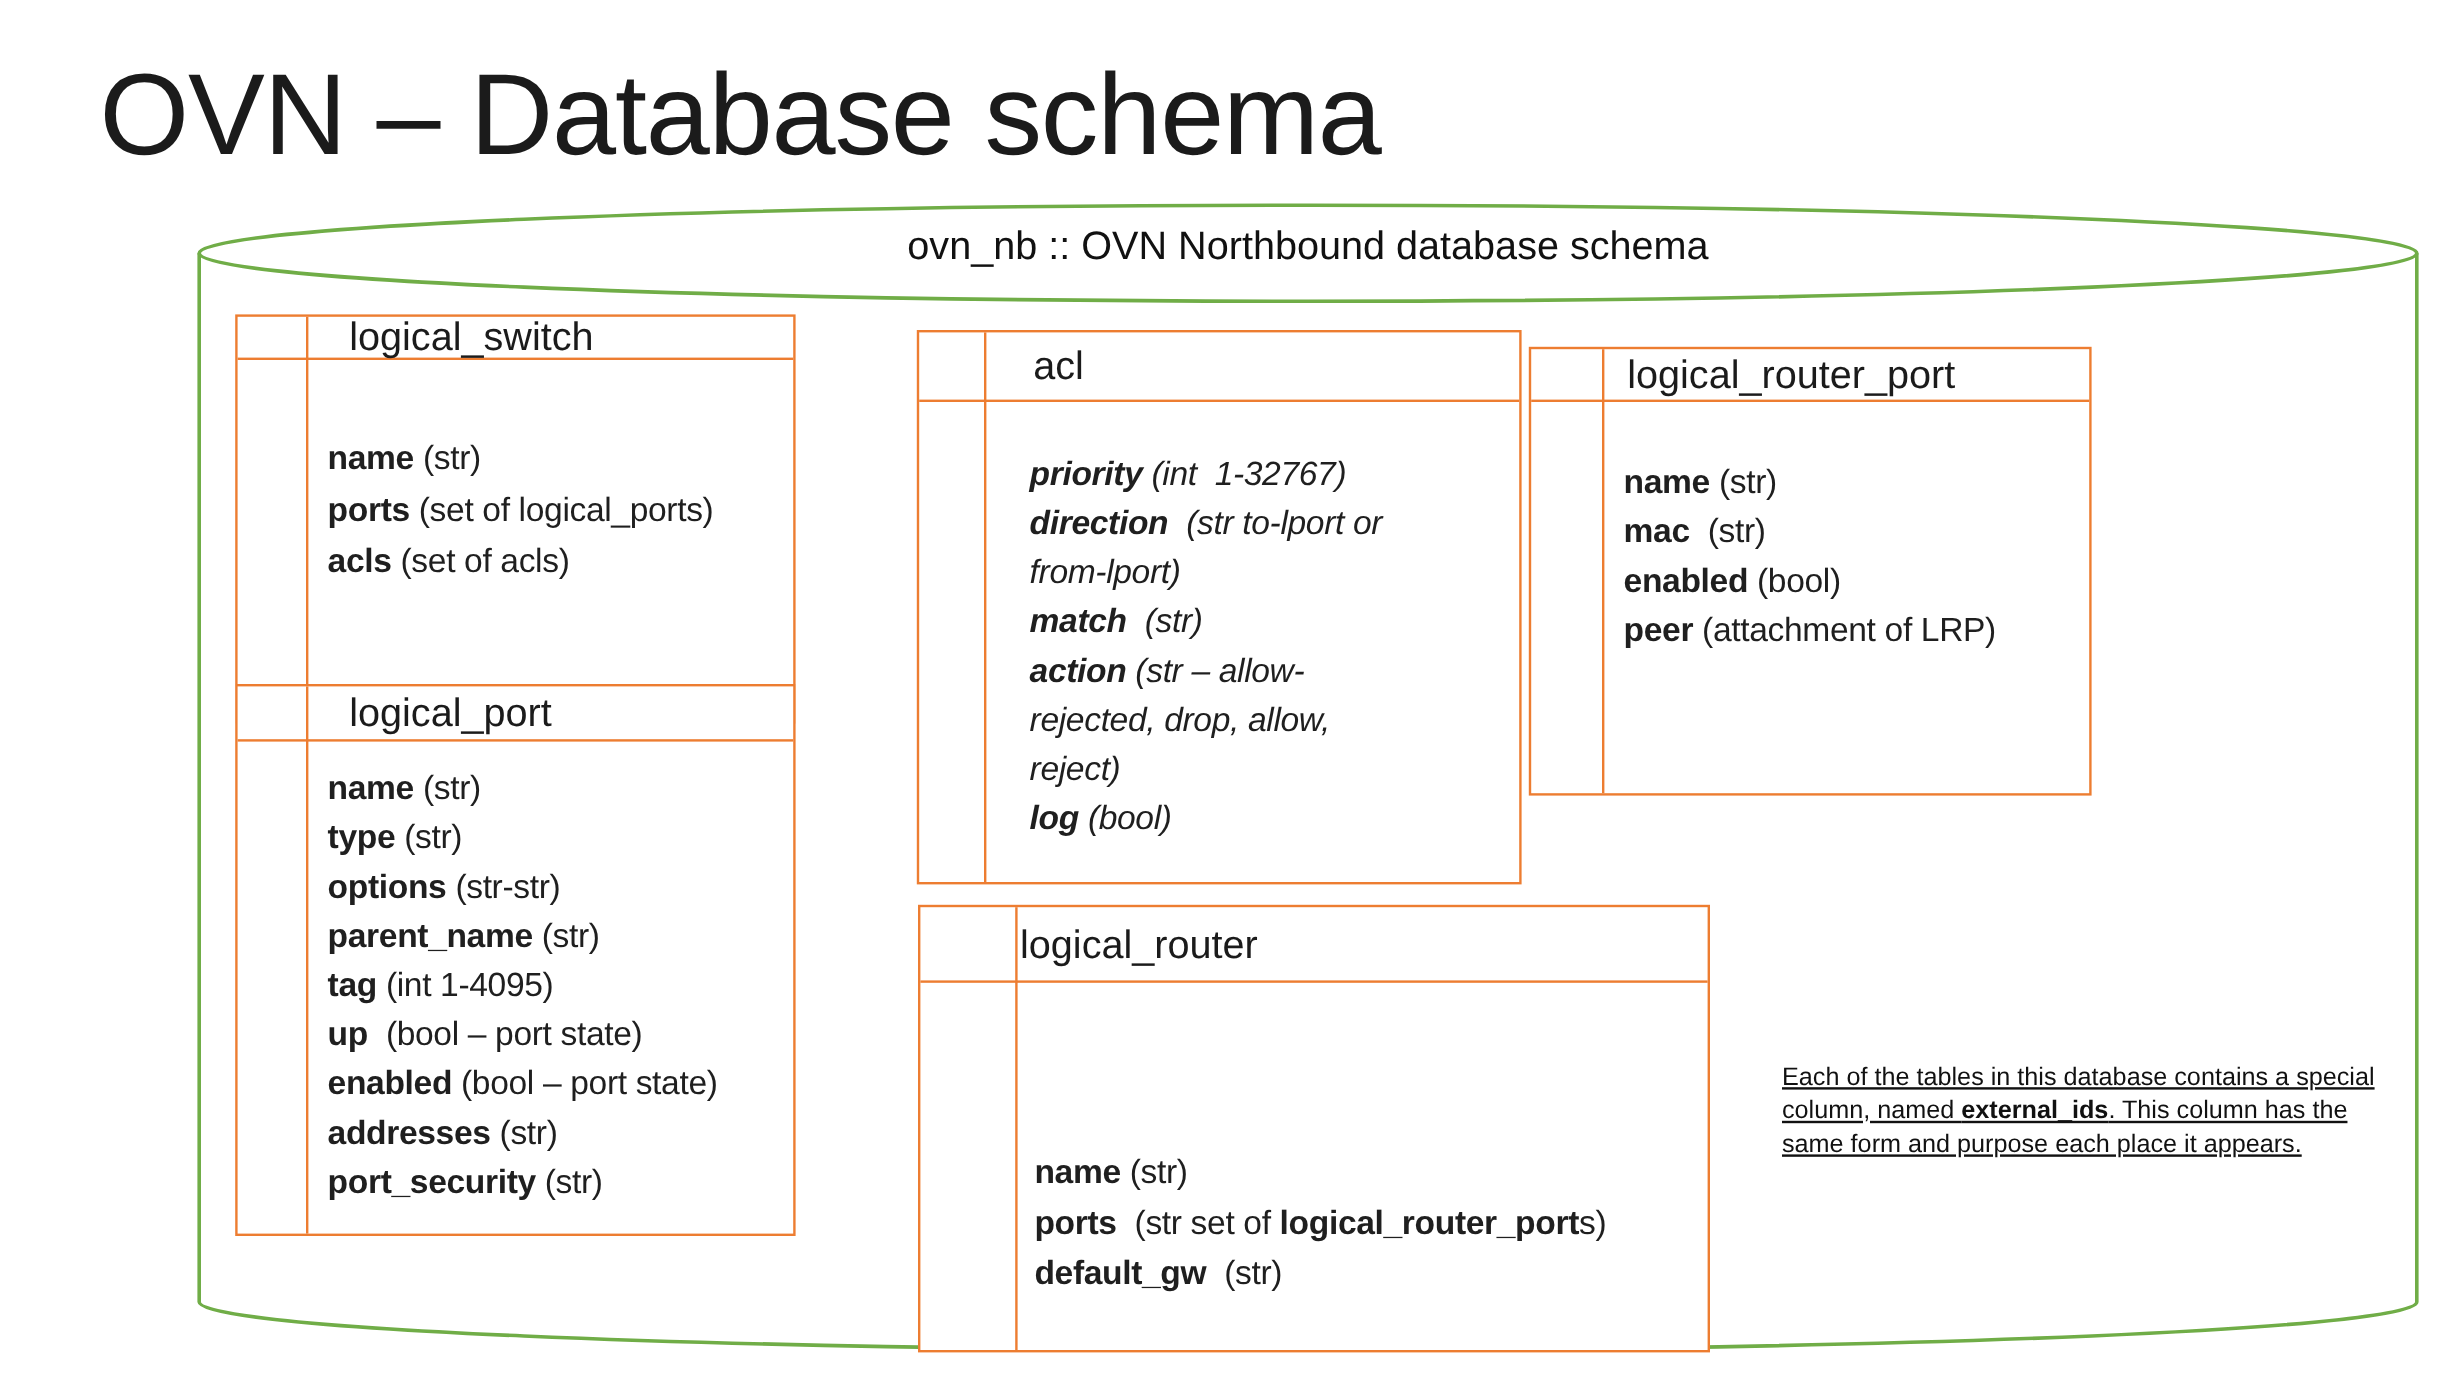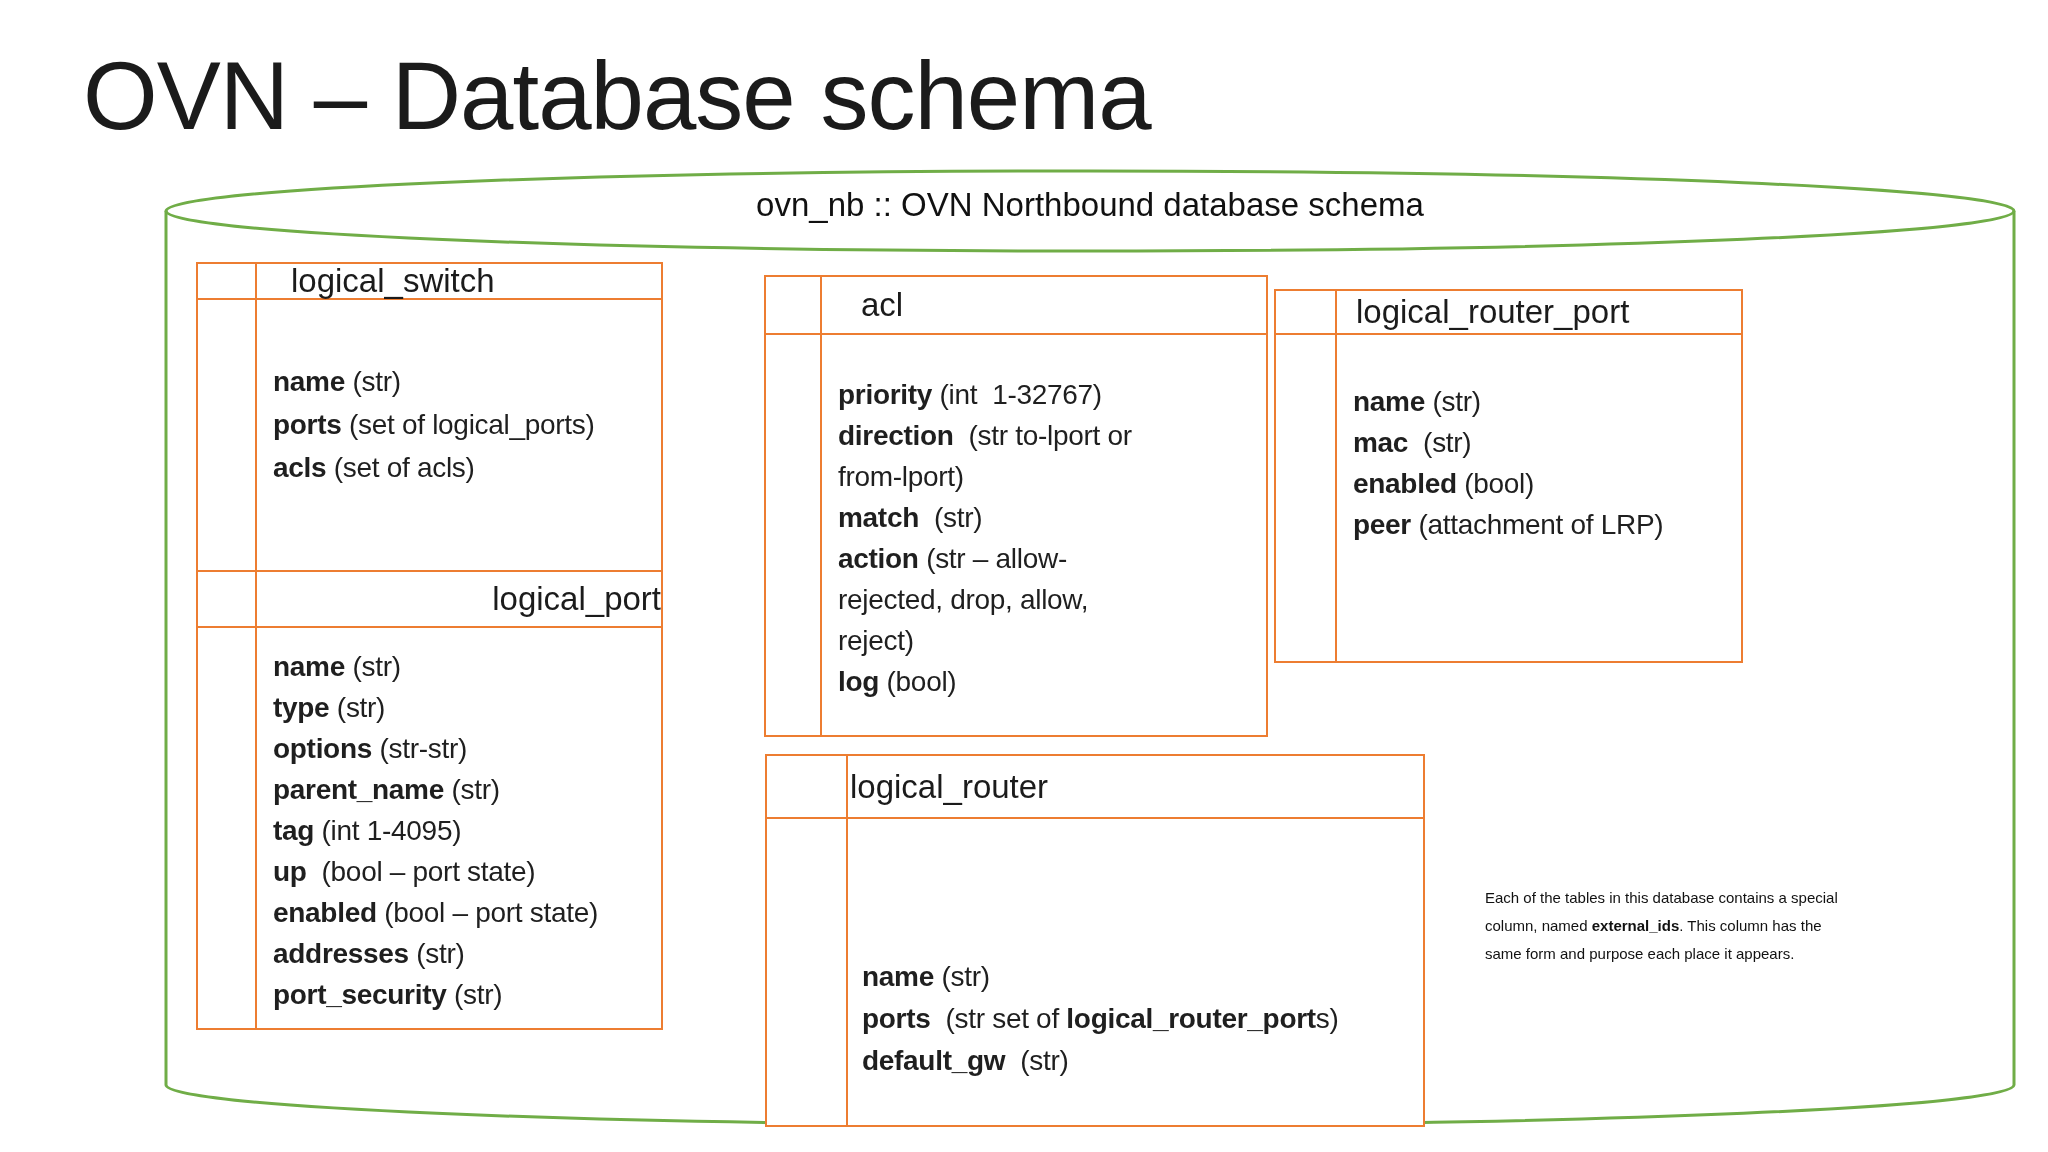--- a/index.html
+++ b/index.html
@@ -24,21 +24,21 @@
     position:absolute;top:0;bottom:0;width:2px;background:#ED7D31;
   }
   .thead{
     display:flex;align-items:center;border-bottom:2px solid #ED7D31;box-sizing:border-box;
   }
   .ttitle{
     font-size:33px;color:#1b1b1b;white-space:nowrap;
   }
   .tbody{box-sizing:border-box;}
   .tbody .line{white-space:pre;font-size:28px;letter-spacing:-0.3px;color:#1f1f1f;}
-  .note{position:absolute;font-size:15px;line-height:28px;color:#111;}
+  .note{position:absolute;font-size:21px;line-height:28px;color:#111;text-decoration:underline;}
   .note .line{white-space:pre;}
   .b{font-weight:700;}
 </style>
 </head>
 <body>
 
 <div class="slide">
 
   <h1 class="page-title">OVN – Database schema</h1>
 
@@ -56,42 +56,42 @@
     </div>
     <div class="tbody" style="padding-top:60px;padding-left:75px;line-height:43px;">
         <div class="line"><span class="b">name</span><span> (str)</span></div>
         <div class="line"><span class="b">ports</span><span> (set of logical_ports)</span></div>
         <div class="line"><span class="b">acls</span><span> (set of acls)</span></div>
       </div>
   </div>
 
   <div class="table" style="left:155px;top:570px;width:467px;height:460px;">
     <div class="divider" style="left:57px;"></div>
-    <div class="thead" style="height:56px;justify-content:flex-end;">
+    <div class="thead" style="height:46px;">
       <span class="ttitle" style="margin-left:93px;">logical_port</span>
     </div>
     <div class="tbody" style="padding-top:18px;padding-left:75px;line-height:41px;">
         <div class="line"><span class="b">name</span><span> (str)</span></div>
         <div class="line"><span class="b">type</span><span> (str)</span></div>
         <div class="line"><span class="b">options</span><span> (str-str)</span></div>
         <div class="line"><span class="b">parent_name</span><span> (str)</span></div>
         <div class="line"><span class="b">tag</span><span> (int 1-4095)</span></div>
         <div class="line"><span class="b">up</span><span>  (bool – port state)</span></div>
         <div class="line"><span class="b">enabled</span><span> (bool – port state)</span></div>
         <div class="line"><span class="b">addresses</span><span> (str)</span></div>
         <div class="line"><span class="b">port_security</span><span> (str)</span></div>
       </div>
   </div>
 
   <div class="table" style="left:723px;top:275px;width:504px;height:462px;">
     <div class="divider" style="left:54px;"></div>
     <div class="thead" style="height:58px;">
       <span class="ttitle" style="margin-left:95px;">acl</span>
     </div>
-    <div class="tbody" style="padding-top:39px;padding-left:72px;line-height:41px;">
+    <div class="tbody" style="padding-top:39px;padding-left:92px;line-height:41px;font-style:italic;">
         <div class="line"><span class="b">priority</span><span> (int  1-32767)</span></div>
         <div class="line"><span class="b">direction</span><span>  (str to-lport or</span></div>
         <div class="line"><span>from-lport)</span></div>
         <div class="line"><span class="b">match</span><span>  (str)</span></div>
         <div class="line"><span class="b">action</span><span> (str – allow-</span></div>
         <div class="line"><span>rejected, drop, allow,</span></div>
         <div class="line"><span>reject)</span></div>
         <div class="line"><span class="b">log</span><span> (bool)</span></div>
       </div>
   </div>

